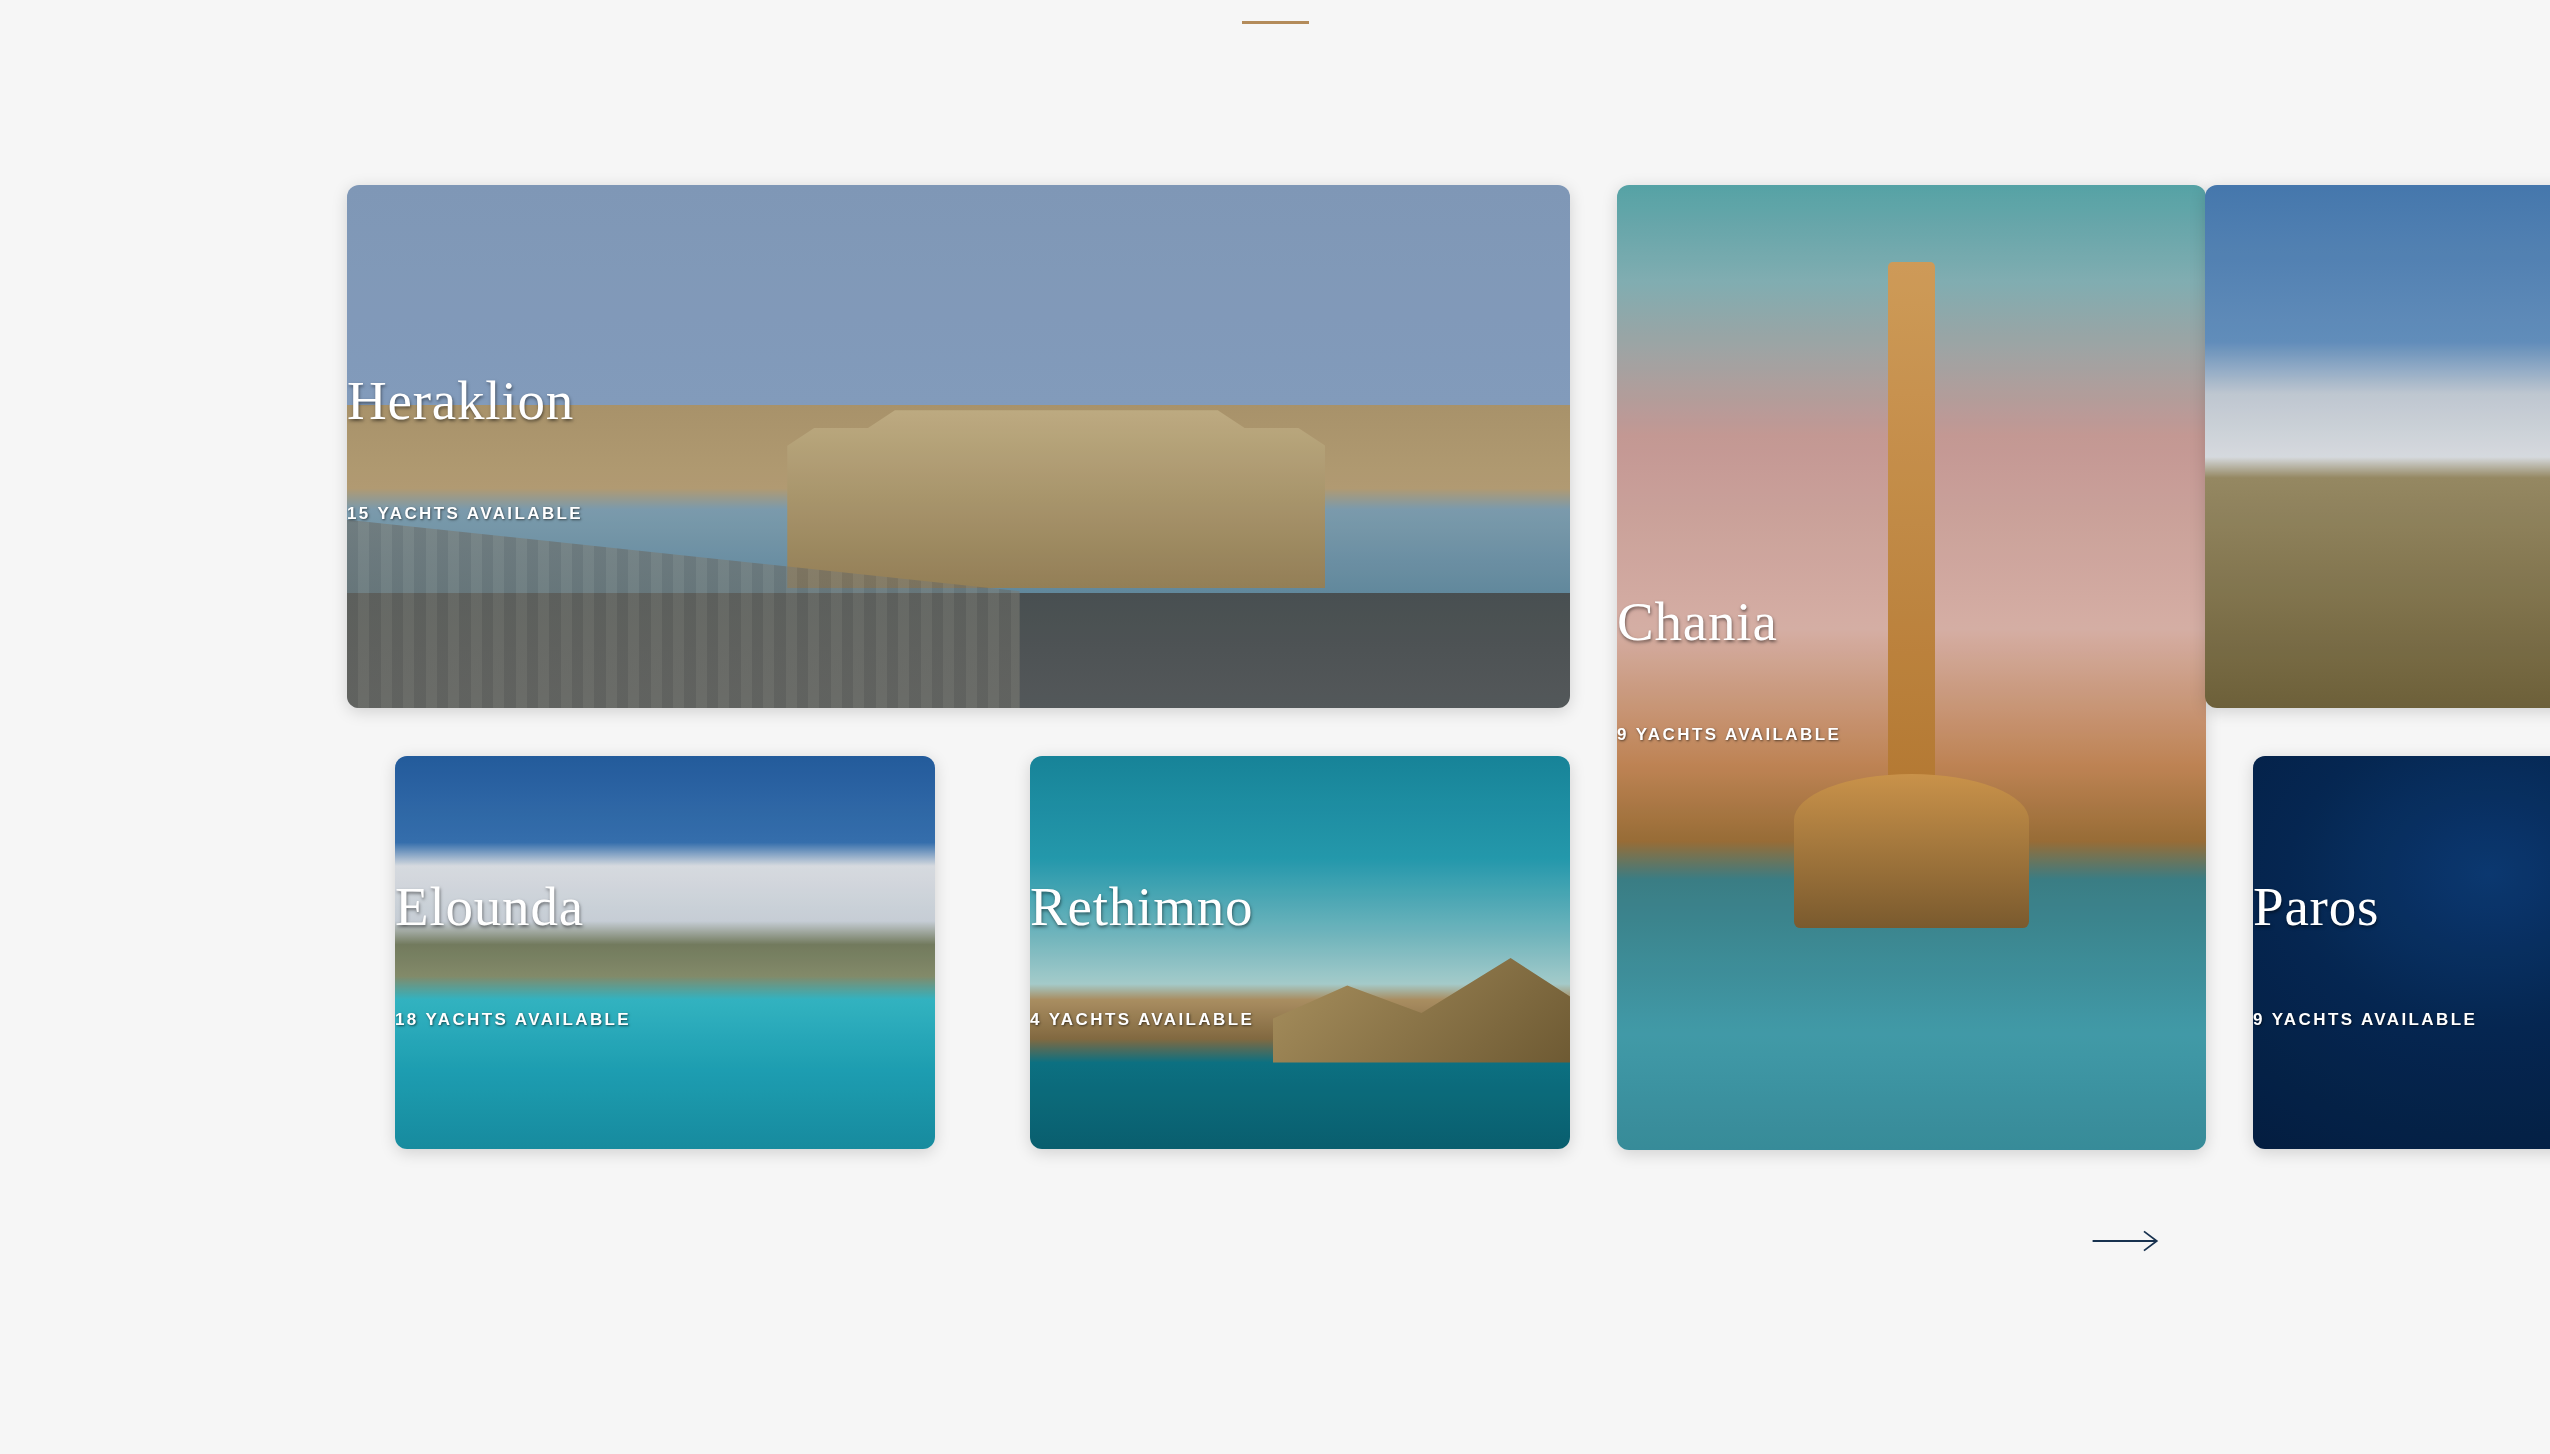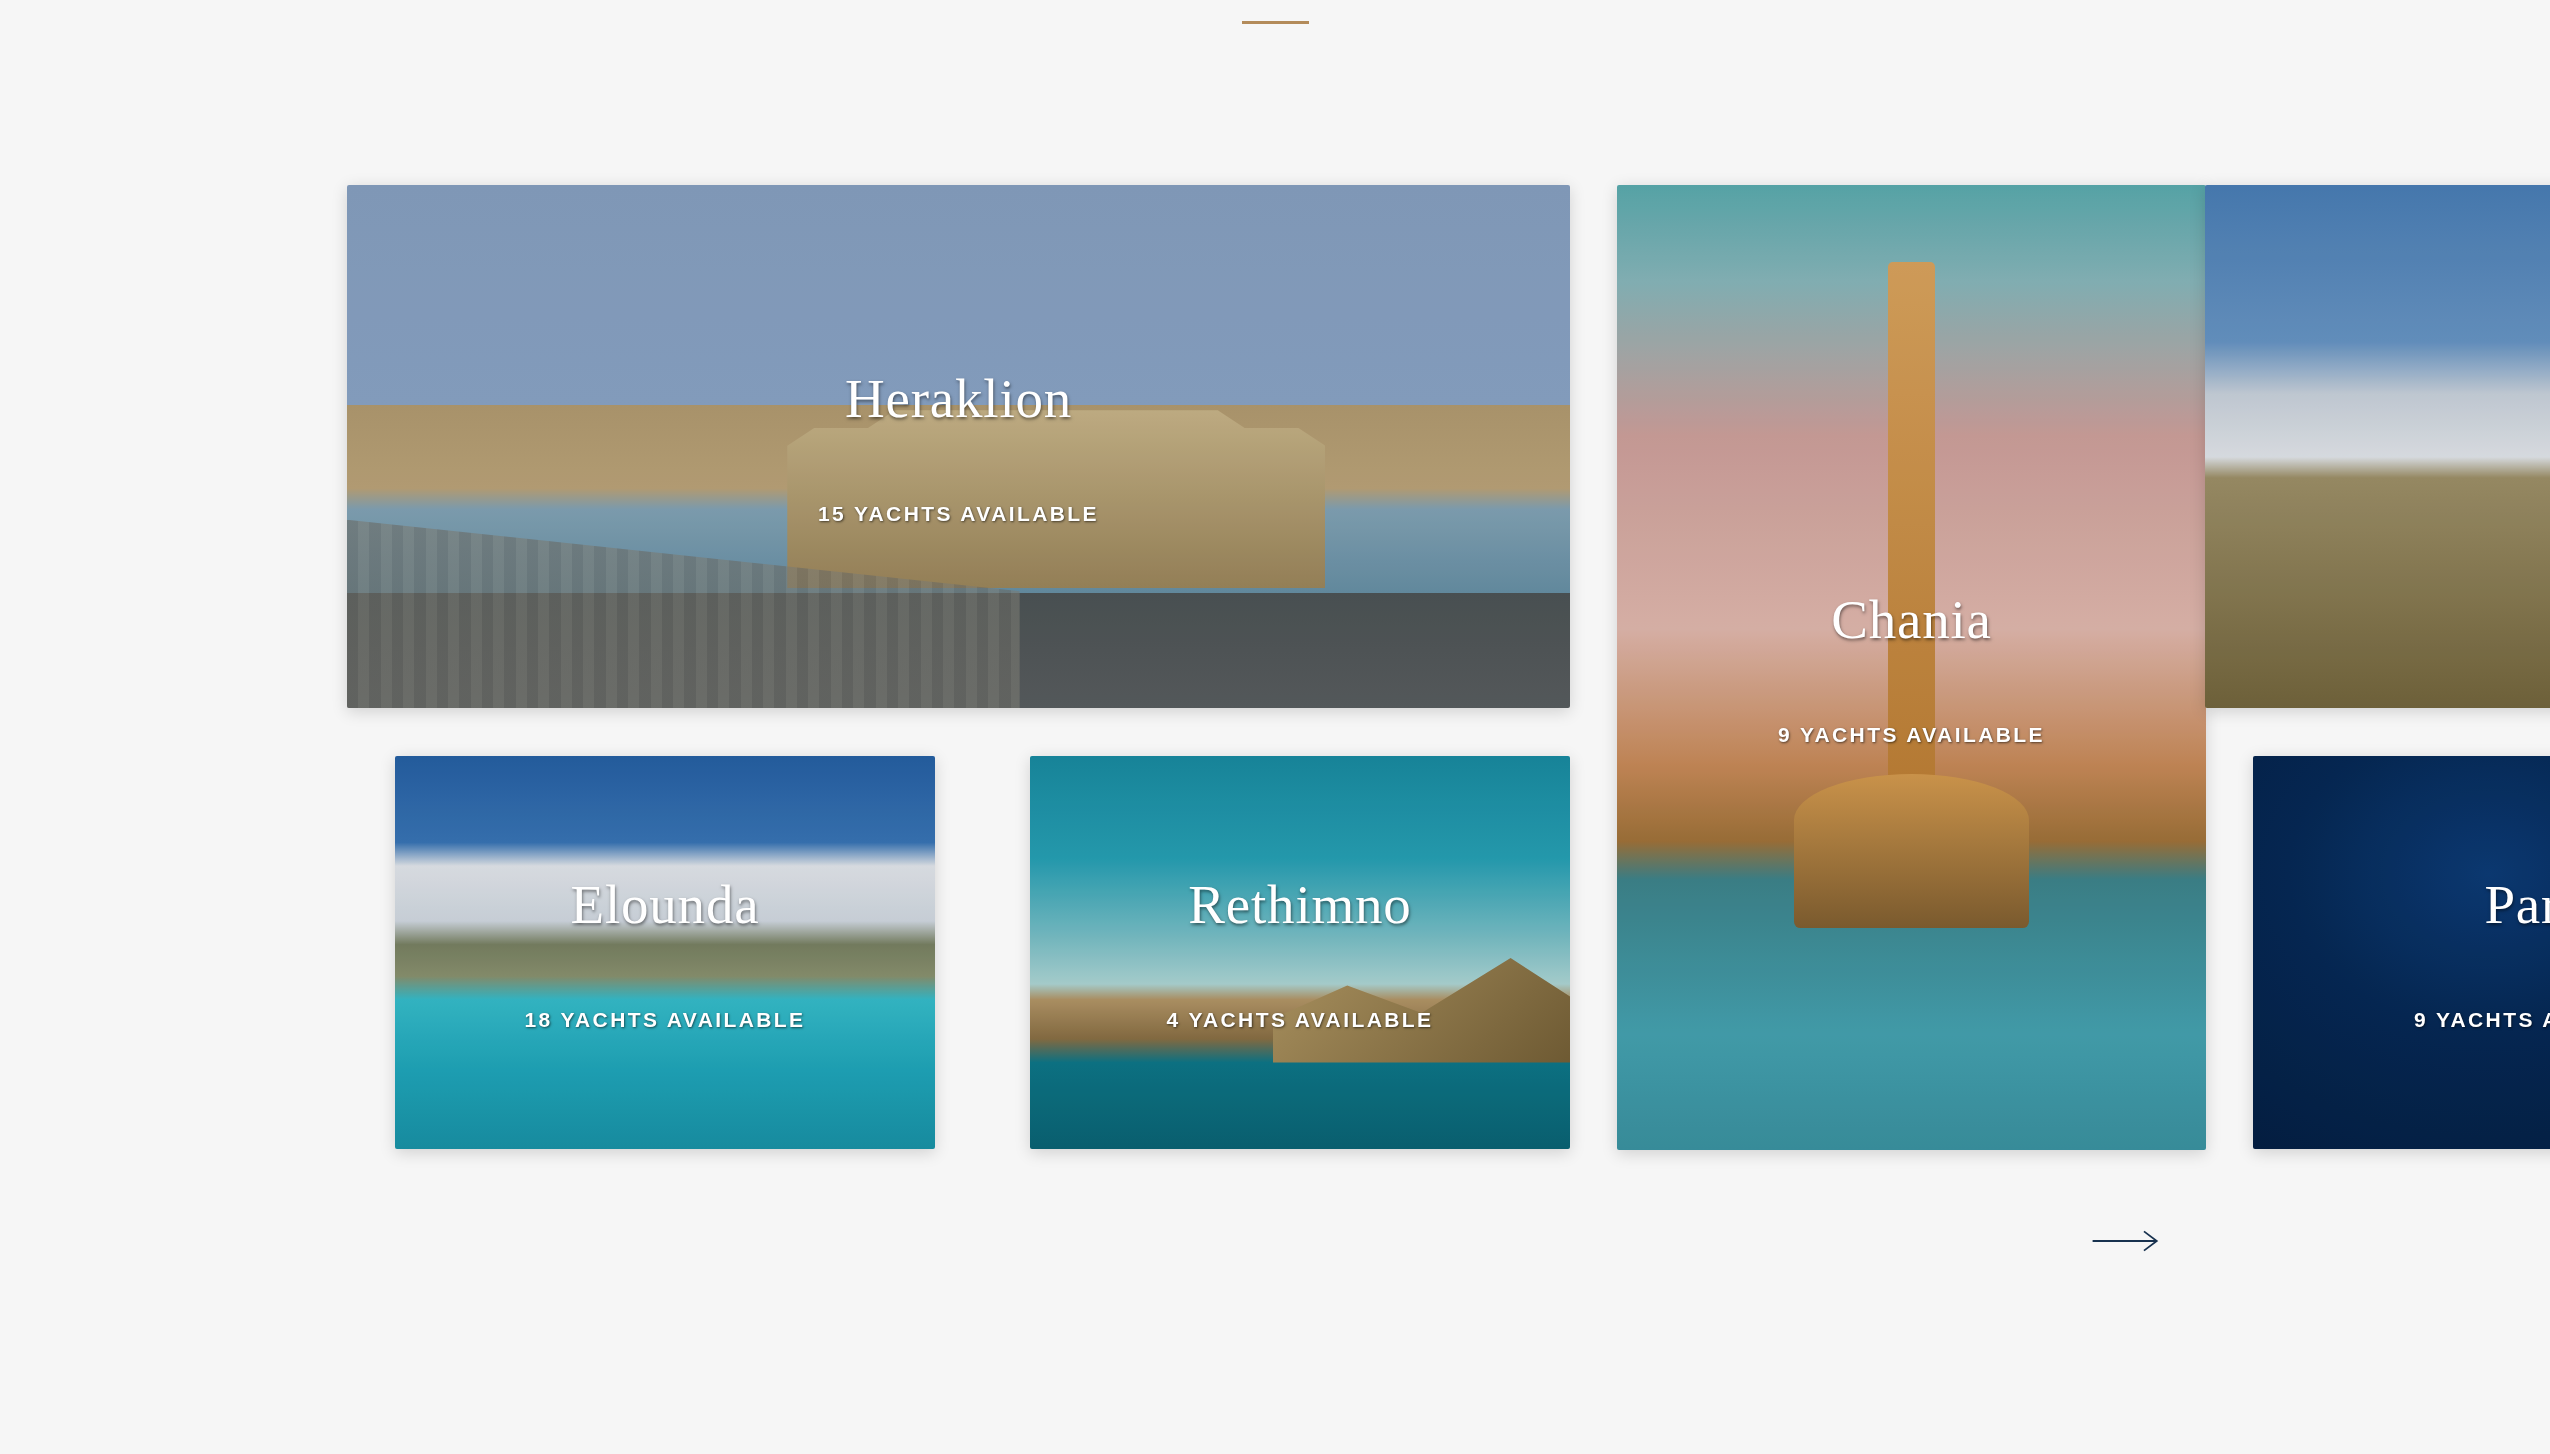--- a/index.html
+++ b/index.html
@@ -41,26 +41,25 @@
       flex-direction: column;
       gap: 48px;
       width: 589px;
     }
     .row-bottom {
       display: flex;
       gap: 47px;
     }
     .card {
       position: relative;
-      border-radius: 2px;
+      border-radius: 12px;
       overflow: hidden;
       box-shadow: 0 3.2px 16px rgba(0,0,0,0.15);
       display: flex;
       flex-direction: column;
-      align-items: center;
       justify-content: center;
       cursor: pointer;
     }
     .card-wide {
       width: 1223px;
       height: 523px;
     }
     .card-small {
       width: 589px;
       height: 393px;
@@ -73,21 +72,21 @@
     .card-title {
       font-size: 55px;
       color: #fff;
       font-weight: 400;
       text-shadow: 0.8px 1.6px 3.2px rgba(0,0,0,0.5);
       letter-spacing: 0.8px;
       margin-bottom: 72px;
     }
     .card-sub {
       font-family: Arial, sans-serif;
-      font-size: 21px;
+      font-size: 17px;
       font-weight: 700;
       letter-spacing: 2.4px;
       color: #fff;
       text-shadow: 0.8px 0.8px 2.4px rgba(0,0,0,0.6);
       text-transform: uppercase;
     }
     
     .bg-heraklion {
       background:
         linear-gradient(to bottom,

